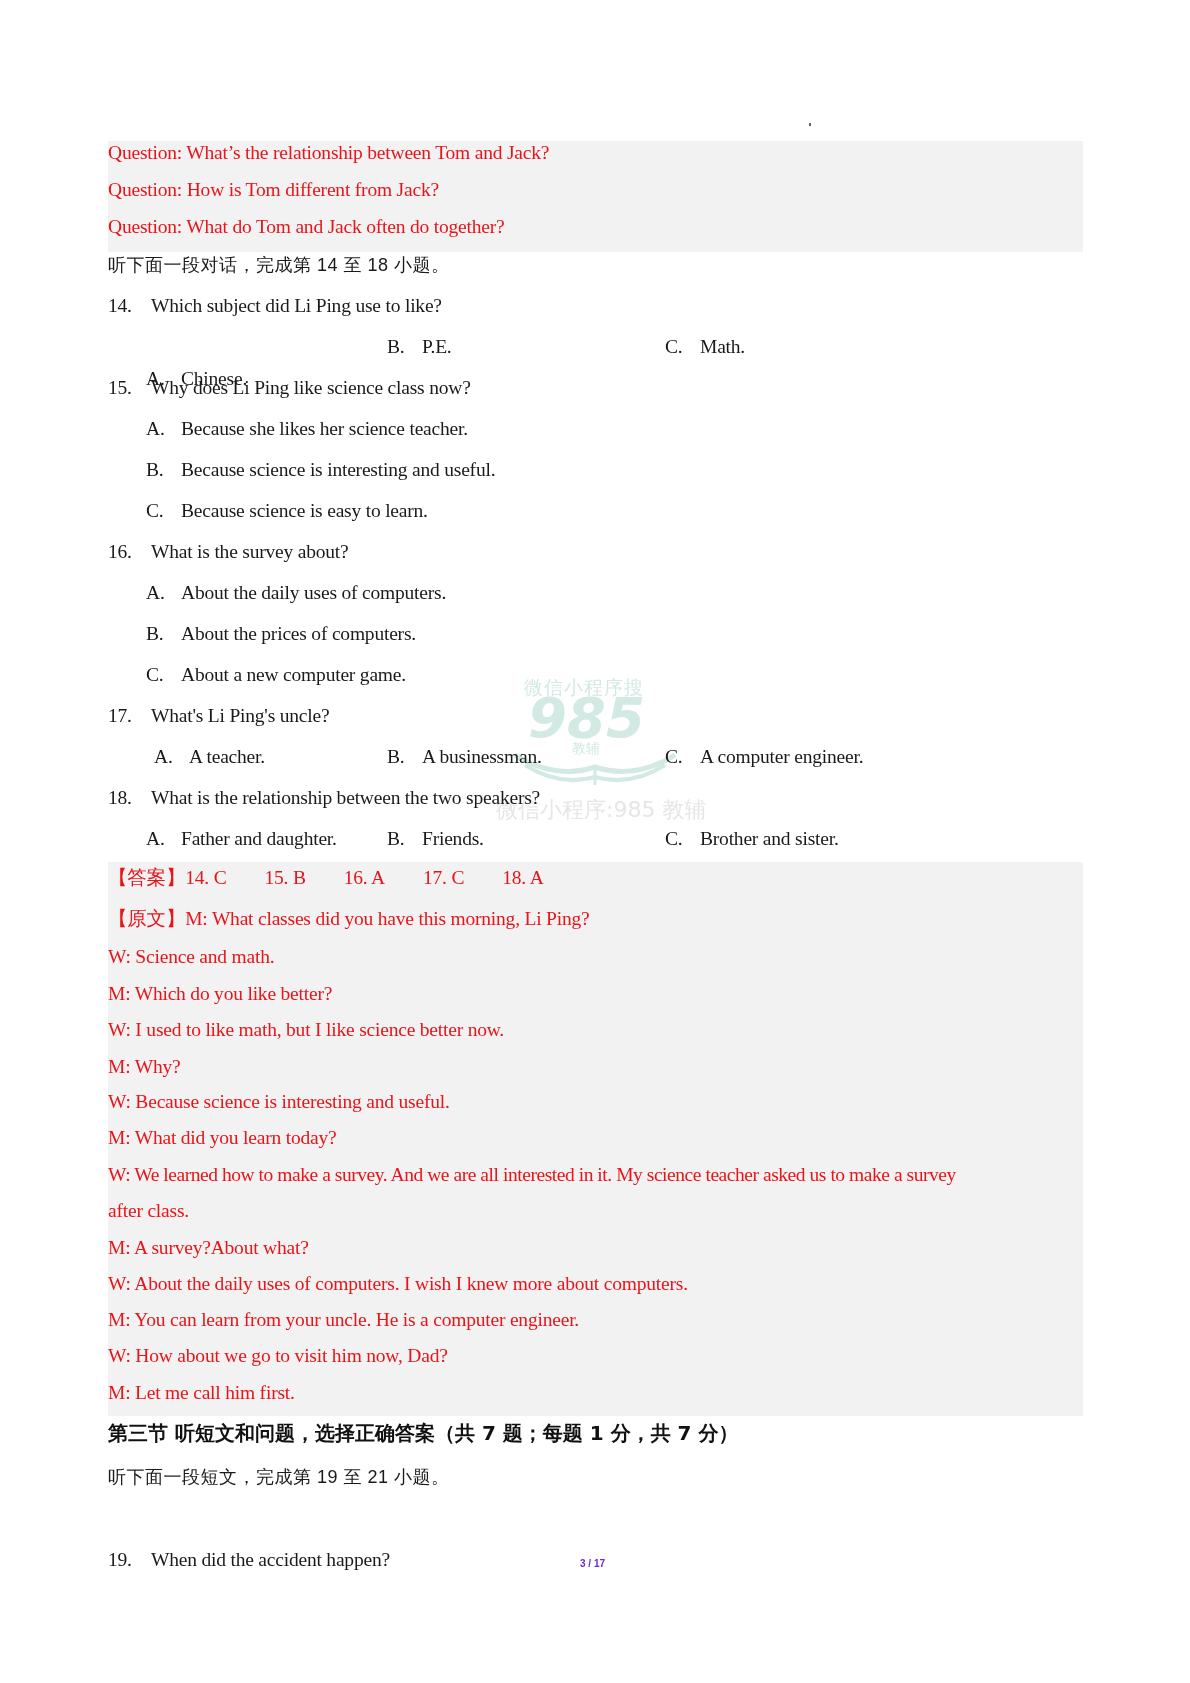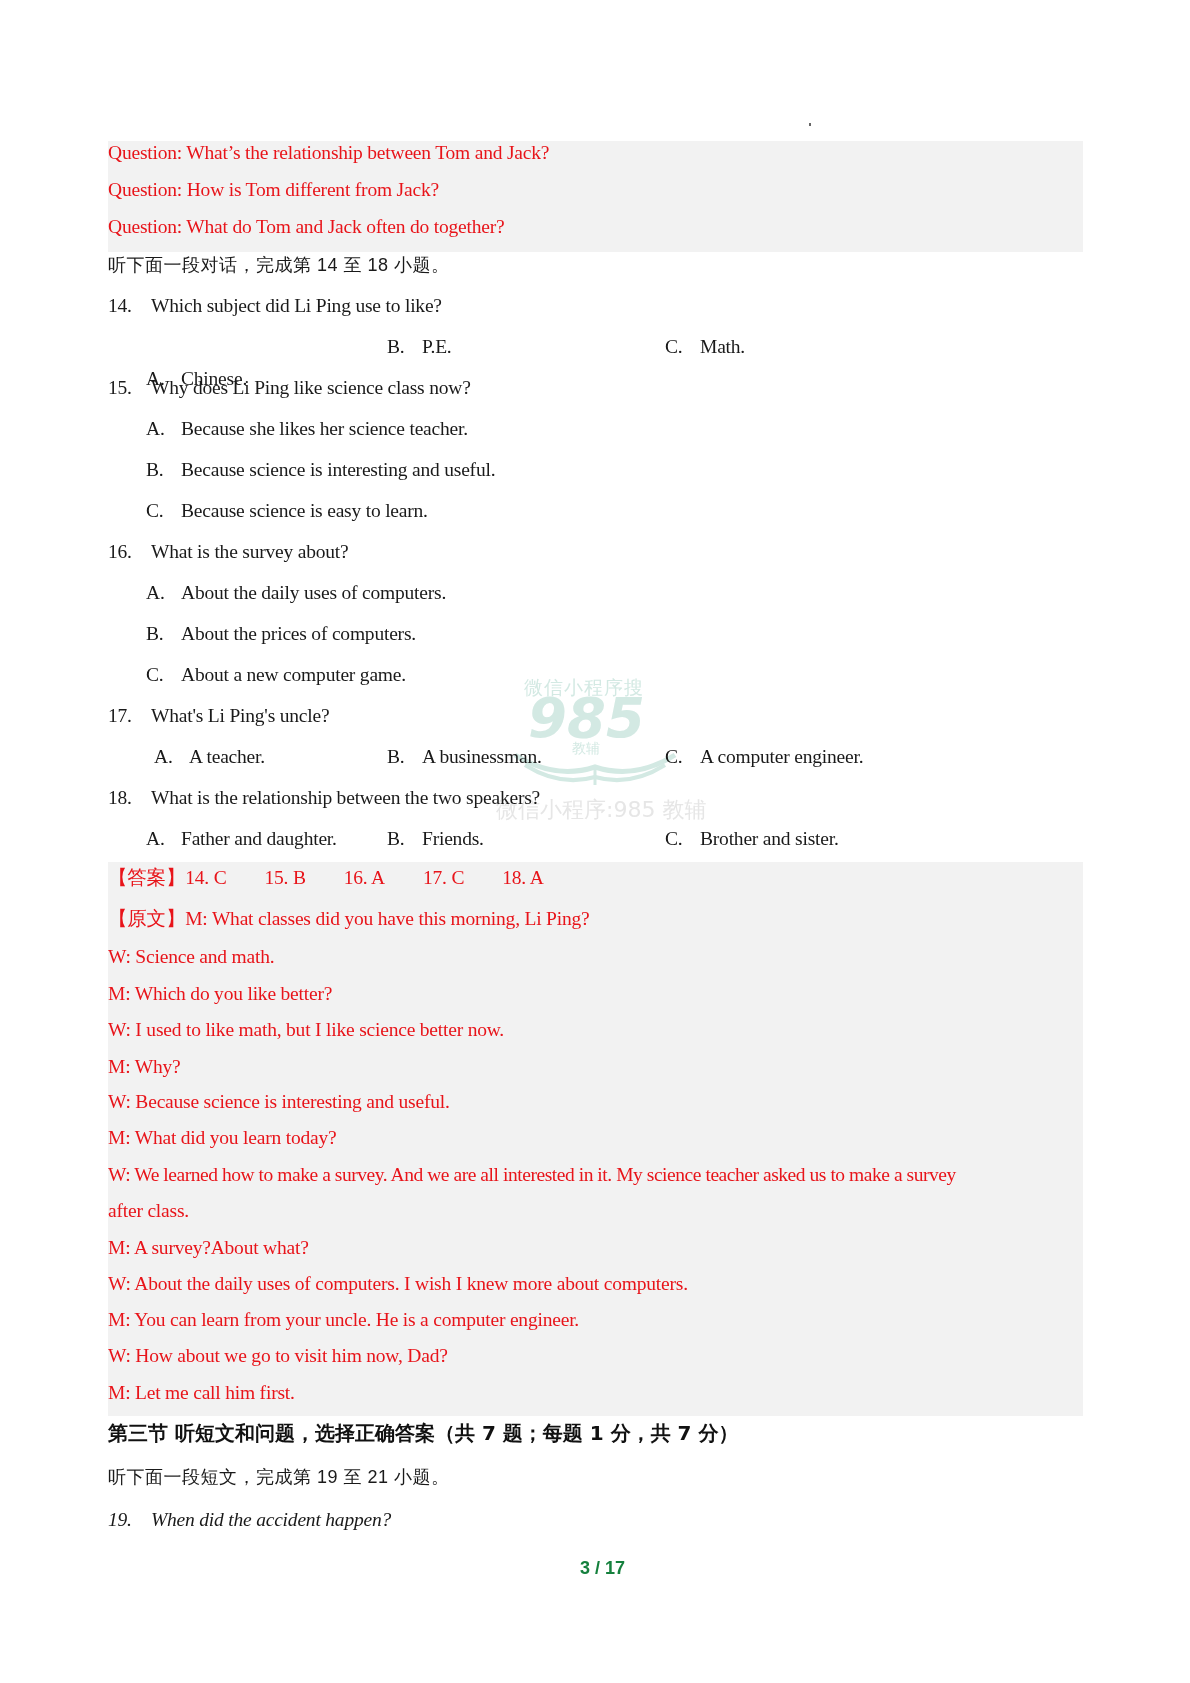--- a/index.html
+++ b/index.html
@@ -8,21 +8,21 @@
     font-family: "Liberation Serif", "DejaVu Serif", serif; color: #1a1a1a;
   }
   .abs { position: absolute; white-space: nowrap; }
   .line { font-size: 19.5px; line-height: 24px; letter-spacing: -0.2px; }
   .red { color: #e8141a; }
   .gray-box { position: absolute; background: #f2f2f2; left: 108px; width: 975px; }
   .opt-letter { display: inline-block; width: 35px; }
   .qnum { display: inline-block; width: 43px; }
   .heading { font-family: "DejaVu Sans", sans-serif; font-weight: bold; font-size: 20px; line-height: 26px; color: #111; }
   .cn { font-family: Liberation Sans, sans-serif; font-size: 18px; letter-spacing: 0.5px; }
-  .footer { font-family: "Liberation Sans", sans-serif; font-weight: bold; font-size: 18px; color: #15803d; }
+  .footer { font-family: "Liberation Sans", sans-serif; font-weight: bold; font-size: 10px; color: #6d28d9; }
   .dot { position: absolute; left: 809px; top: 123px; width: 2px; height: 3px; background: #666; }
   .wm-teal { color: #d3e9e3; font-family: "DejaVu Sans", sans-serif; }
   .wm-gray { color: #e6e6e6; font-family: "DejaVu Sans", sans-serif; }
   .ans-item { display: inline-block; margin-right: 38px; }
 </style>
 </head>
 <body>
 
 <div class="dot"></div>
 
@@ -93,17 +93,17 @@
 <div class="abs line red" style="left:108px;top:1163px;letter-spacing:-0.45px;">W: We learned how to make a survey. And we are all interested in it. My science teacher asked us to make a survey</div>
 <div class="abs line red" style="left:108px;top:1199px;">after class.</div>
 <div class="abs line red" style="left:108px;top:1236px;">M: A survey?About what?</div>
 <div class="abs line red" style="left:108px;top:1272px;">W: About the daily uses of computers. I wish I knew more about computers.</div>
 <div class="abs line red" style="left:108px;top:1308px;">M: You can learn from your uncle. He is a computer engineer.</div>
 <div class="abs line red" style="left:108px;top:1344px;">W: How about we go to visit him now, Dad?</div>
 <div class="abs line red" style="left:108px;top:1381px;">M: Let me call him first.</div>
 
 <div class="abs heading" style="left:108px;top:1420px;">第三节  听短文和问题，选择正确答案（共 7 题；每题 1 分，共 7 分）</div>
 <div class="abs line cn" style="left:108px;top:1465px;">听下面一段短文，完成第 19 至 21 小题。</div>
-<div class="abs line" style="left:108px;top:1508px;font-style:italic;">
+<div class="abs line" style="left:108px;top:1548px;">
   <span class="qnum">19.</span><span>When did the accident happen?</span>
 </div>
 
 <div class="abs footer" style="left:580px;top:1558px;">3 / 17</div>
 
 </body></html>

